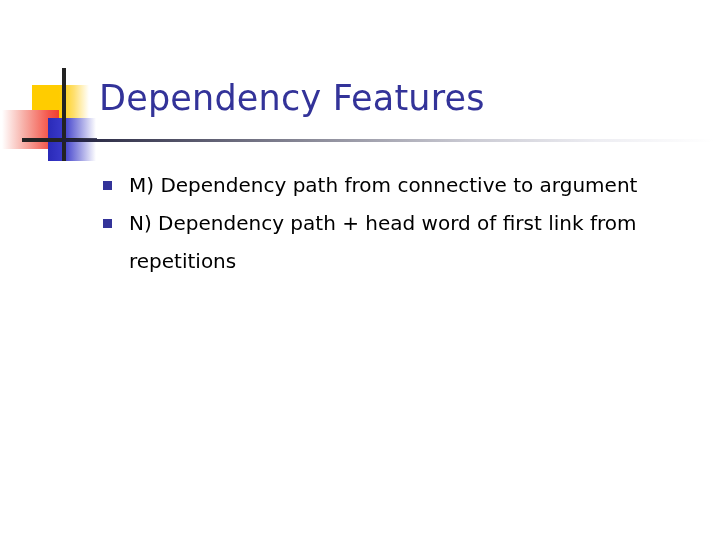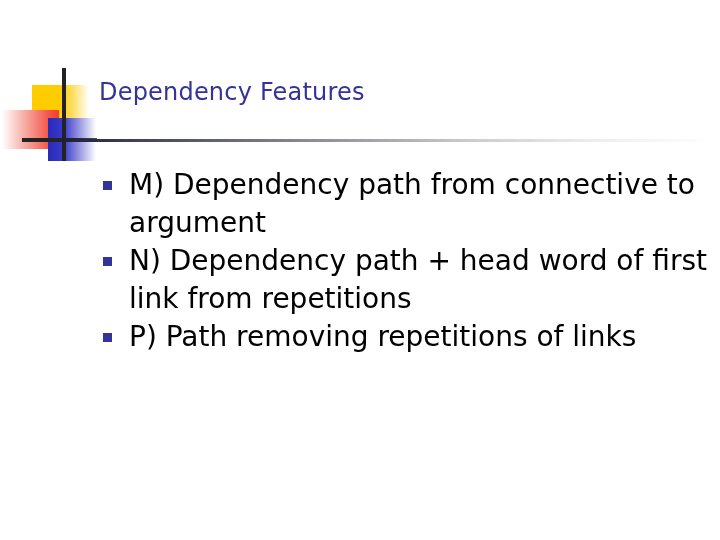--- a/index.html
+++ b/index.html
@@ -68,21 +68,21 @@
     width: 75px;
     height: 4px;
     background: linear-gradient(to right, #232323 0%, #232323 70%, #4a4a6a 100%);
   }
 
   
   .title {
     position: absolute;
     left: 99px;
     top: 78px;
-    font-size: 24px;
+    font-size: 35px;
     font-weight: 400;
     letter-spacing: 0.2px;
     color: #333399;
     white-space: nowrap;
     font-family: "DejaVu Sans", sans-serif;
   }
 
   
   .title-rule {
     position: absolute;
@@ -98,21 +98,21 @@
     position: absolute;
     left: 100px;
     top: 166px;
     width: 614px;
   }
   .bullet-row {
     position: relative;
     display: block;
     padding-left: 29px;
     color: #000000;
-    font-size: 28px;
+    font-size: 20px;
     line-height: 38px;
     font-family: "DejaVu Sans", sans-serif;
   }
   .bullet-marker {
     position: absolute;
     left: 3px;
     top: 15px;
     width: 9px;
     height: 9px;
     background: #333399;
@@ -144,21 +144,17 @@
       <span class="bullet-marker"></span>
       <span class="bullet-text">M) Dependency path from connective to argument</span>
     </div>
 
     <div class="bullet-row">
       <span class="bullet-marker"></span>
       <span class="bullet-text">N) Dependency path + head word of first link from repetitions</span>
     </div>
 
 
-    <div class="bullet-row">
-      <span class="bullet-marker"></span>
-      <span class="bullet-text">P) Path removing repetitions of links</span>
-    </div>
 
 
   </div>
 
 </div>
 
 </body></html>

